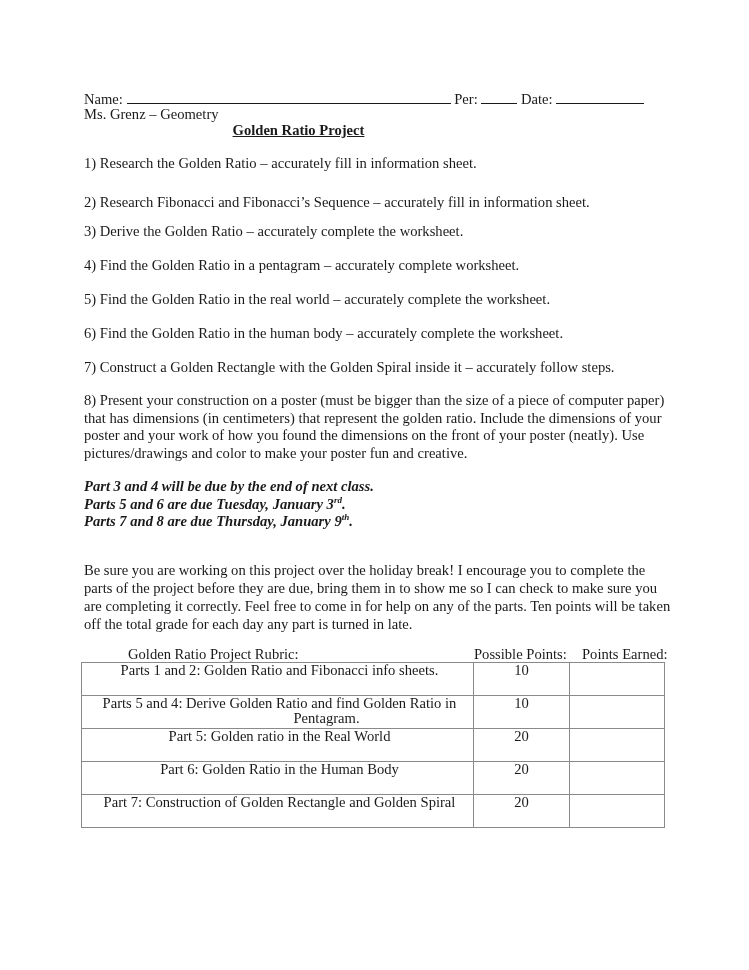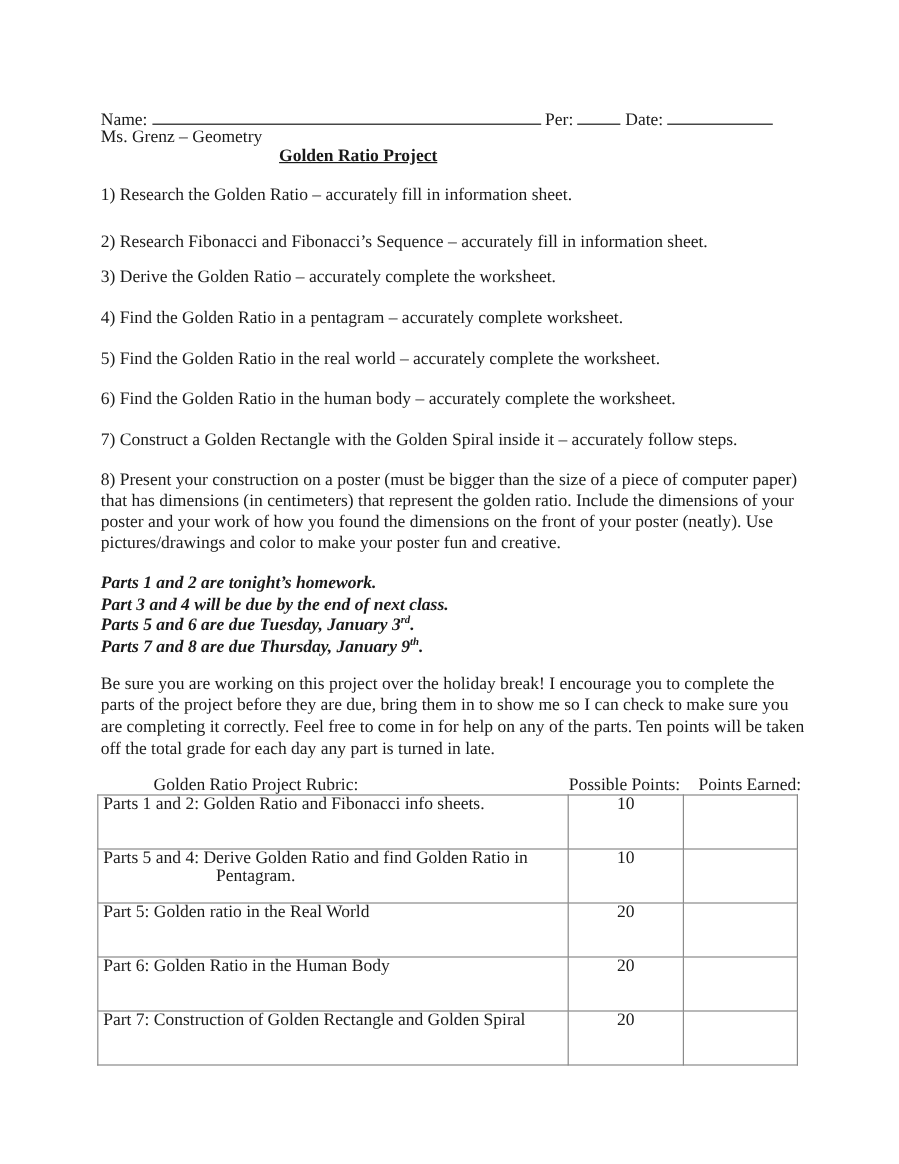--- a/index.html
+++ b/index.html
@@ -7,21 +7,21 @@
          font-family: "Liberation Serif", serif; font-size: 14.6px; color: #1a1a1a; }
   .line { position: absolute; left: 84px; white-space: nowrap; line-height: 17px; }
   .blank { display: inline-block; border-bottom: 1px solid #1a1a1a; height: 13px; vertical-align: baseline; }
   .title { position: absolute; left: 0; width: 597px; text-align: center; top: 122px;
            font-weight: bold; text-decoration: underline; }
   .para { position: absolute; left: 84px; width: 590px; line-height: 20px; }
   .due { position: absolute; left: 84px; font-weight: bold; font-style: italic; line-height: 17.5px; }
   .due div { white-space: nowrap; }
   sup { font-size: 9px; line-height: 0; }
   table.rubric { position: absolute; left: 81px; top: 662px; border-collapse: collapse; }
-  table.rubric td { border: 1.5px solid #8a8a8a; vertical-align: top; padding: 0 0 12px 4px; height: 32px; line-height: 15px; }
+  table.rubric td { border: 1.5px solid #8a8a8a; vertical-align: top; padding: 0 0 0 4px; height: 32px; line-height: 15px; text-align: center; }
   td.c1 { width: 387px; }
   td.c2 { width: 95px; text-align: center; padding-left: 0 !important; }
   td.c3 { width: 90px; }
   .indent { padding-left: 94px; display: block; }
   .rub-head { position: absolute; top: 646px; left: 84px; width: 580px; }
   .rub-head span { position: absolute; white-space: nowrap; }
 </style>
 </head>
 <body>
 
@@ -39,21 +39,20 @@
 <div class="line" style="top:155px;">1) Research the Golden Ratio – accurately fill in information sheet.</div>
 <div class="line" style="top:194px;">2) Research Fibonacci and Fibonacci’s Sequence – accurately fill in information sheet.</div>
 <div class="line" style="top:223px;">3) Derive the Golden Ratio – accurately complete the worksheet.</div>
 <div class="line" style="top:257px;">4) Find the Golden Ratio in a pentagram – accurately complete worksheet.</div>
 <div class="line" style="top:291px;">5) Find the Golden Ratio in the real world – accurately complete the worksheet.</div>
 <div class="line" style="top:325px;">6) Find the Golden Ratio in the human body – accurately complete the worksheet.</div>
 <div class="line" style="top:359px;">7) Construct a Golden Rectangle with the Golden Spiral inside it – accurately follow steps.</div>
 <div class="para" style="top:392px; line-height:17.5px;">8) Present your construction on a poster (must be bigger than the size of a piece of computer paper) that has dimensions (in centimeters) that represent the golden ratio. Include the dimensions of your poster and your work of how you found the dimensions on the front of your poster (neatly). Use pictures/drawings and color to make your poster fun and creative.</div>
 
 <div class="due" style="top:478px;">
-  <div>Parts 1 and 2 are tonight’s homework.</div>
   <div>Part 3 and 4 will be due by the end of next class.</div>
   <div><span>Parts 5 and 6 are due Tuesday, January 3</span><sup>rd</sup><span>.</span></div>
   <div><span>Parts 7 and 8 are due Thursday, January 9</span><sup>th</sup><span>.</span></div>
 </div>
 
 <div class="para" style="top:561px; line-height:18px;">Be sure you are working on this project over the holiday break! I encourage you to complete the parts of the project before they are due, bring them in to show me so I can check to make sure you are completing it correctly. Feel free to come in for help on any of the parts. Ten points will be taken off the total grade for each day any part is turned in late.</div>
 
 <div class="rub-head">
   <span style="left:4px;margin-left:40px;">Golden Ratio Project Rubric:</span>
   <span style="left:390px;">Possible Points:</span>

